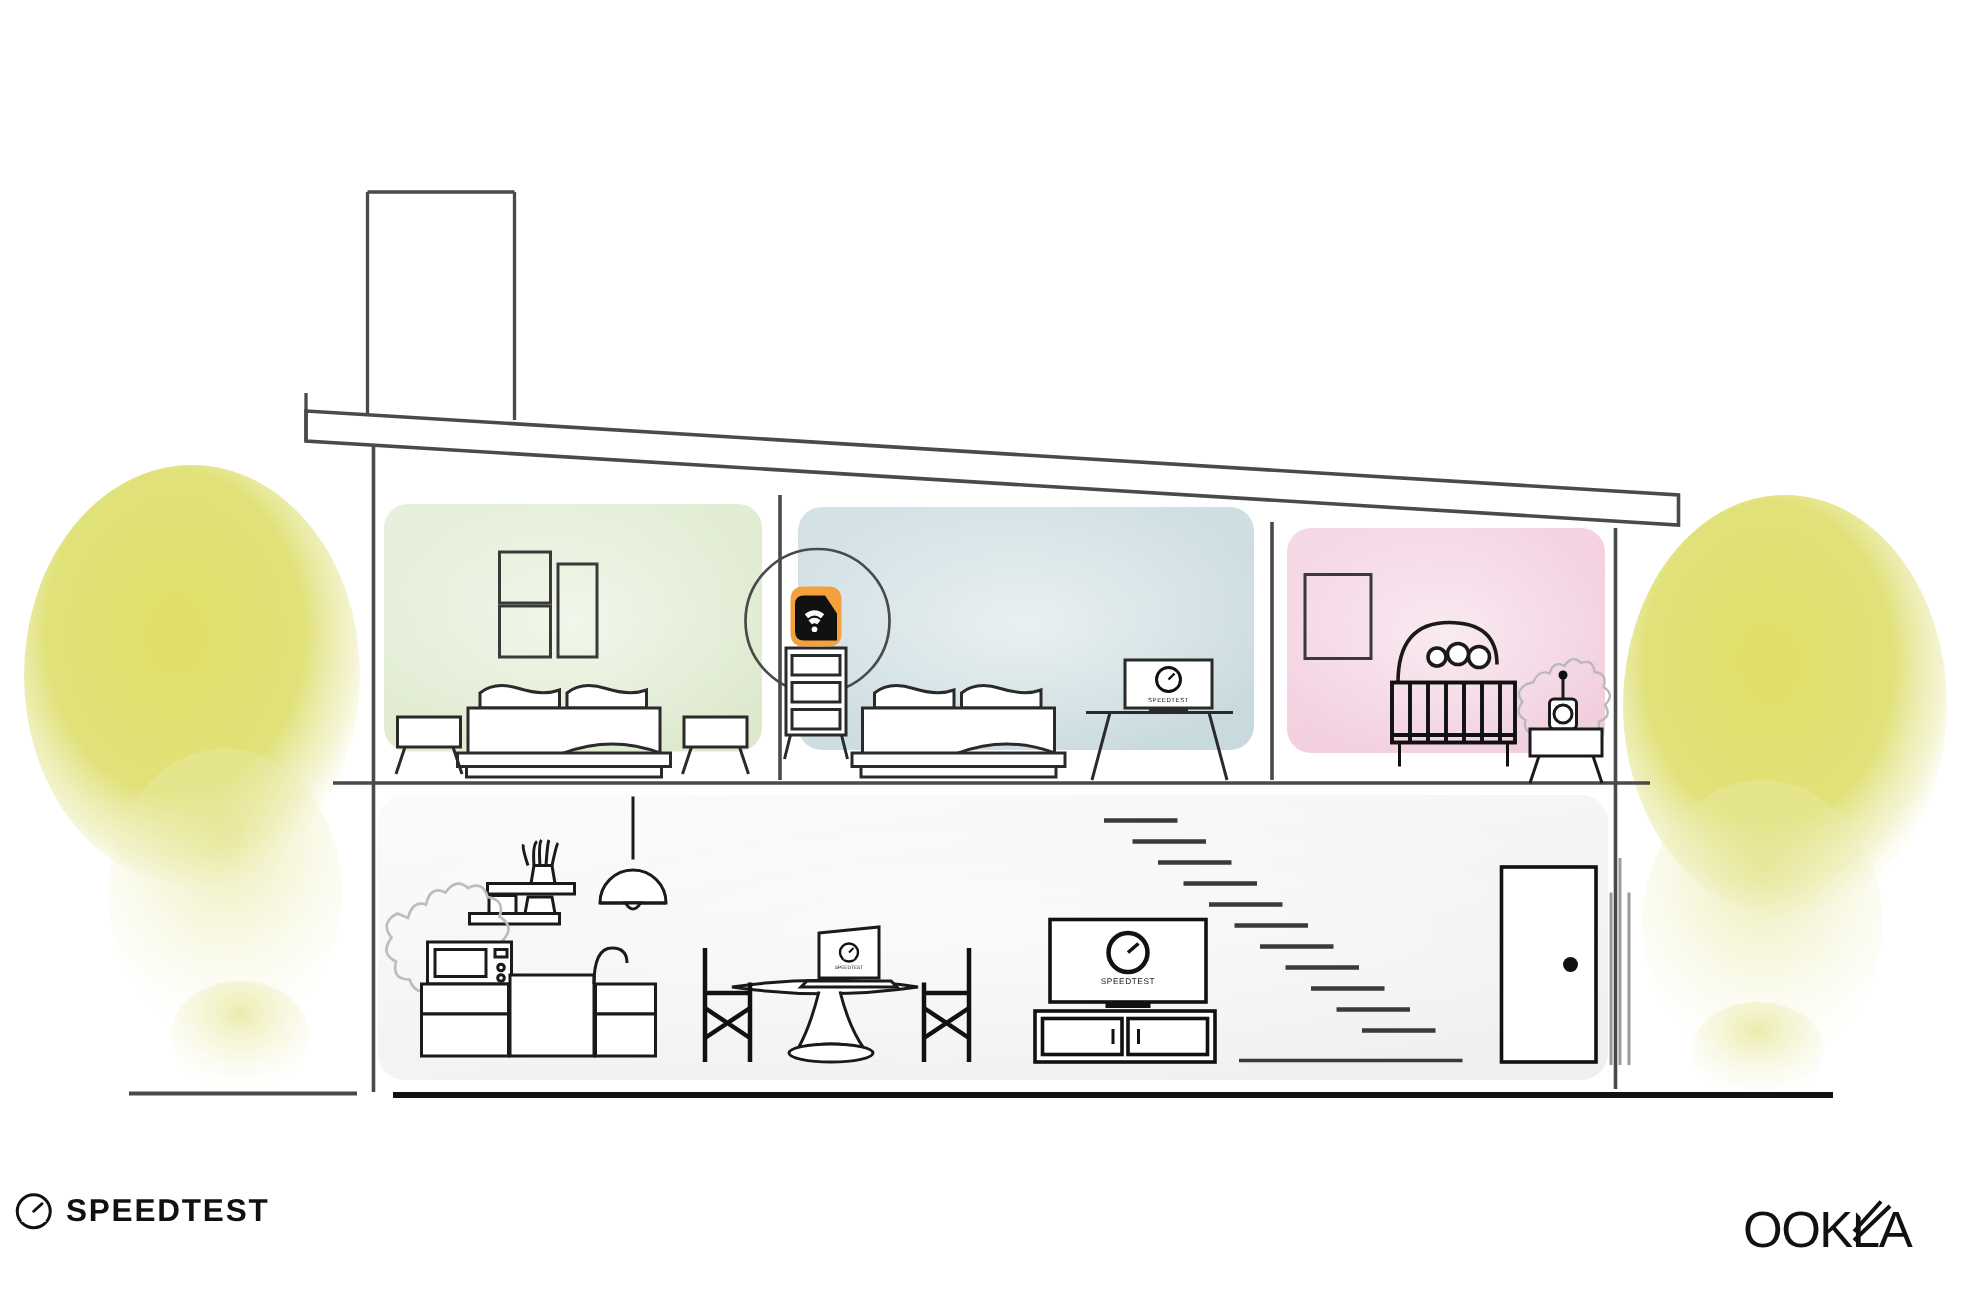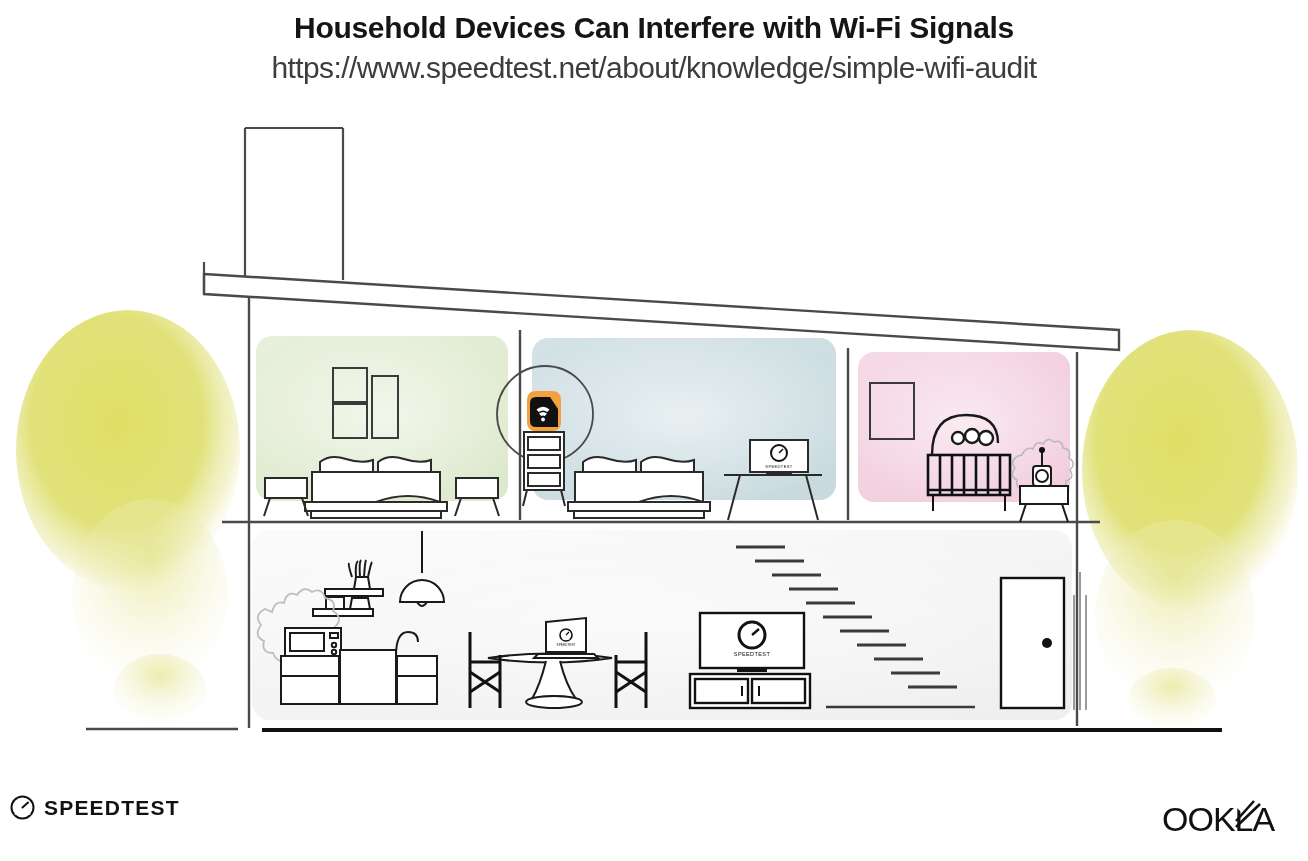--- a/index.html
+++ b/index.html
@@ -16,24 +16,20 @@
   .logo-word{font-family:"Liberation Sans",sans-serif;font-weight:bold;font-size:21px;
              letter-spacing:1.2px;color:#111;}
   .logo-right{position:absolute;right:-4px;top:-4px;}
   svg{display:block;}
 </style>
 </head>
 <body>
 
 <div id="stage">
 
-  <div id="headings">
-    <div id="title">Household Devices Can Interfere with Wi-Fi Signals</div>
-    <div id="url">https://www.speedtest.net/about/knowledge/simple-wifi-audit</div>
-  </div>
 
   <svg width="1308" height="861" viewBox="0 0 1308 861">
 
     <defs>
       <radialGradient id="treeGrad" cx="45%" cy="40%" r="62%">
         <stop offset="0%" stop-color="#dede5e" stop-opacity="0.95"></stop>
         <stop offset="62%" stop-color="#dcdc63" stop-opacity="0.85"></stop>
         <stop offset="86%" stop-color="#e6e69a" stop-opacity="0.45"></stop>
         <stop offset="100%" stop-color="#f2f2cf" stop-opacity="0"></stop>
       </radialGradient>

